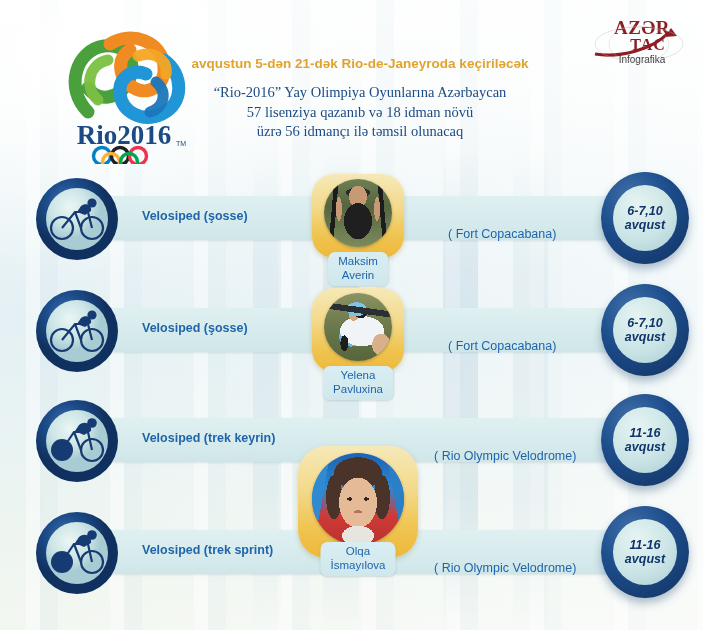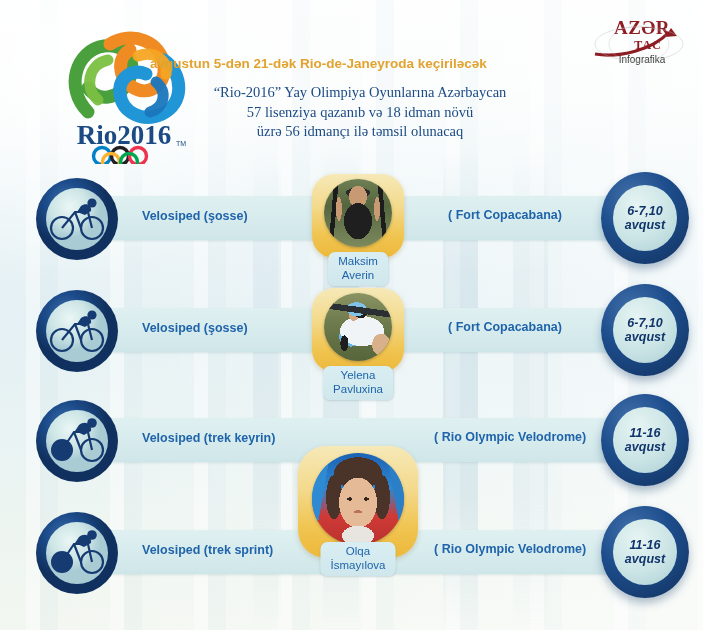--- a/index.html
+++ b/index.html
@@ -47,21 +47,21 @@
 
   
   .header { position:absolute; left:0; top:0; width:703px; height:160px; }
   .title {
     position:absolute; left:150px; top:26px; width:420px;
     text-align:center; font-size:25px; font-weight:bold;
     color:#13396e; letter-spacing:.1px;
   }
   .subtitle {
     position:absolute; left:150px; top:56px; width:420px;
-    text-align:left; font-size:13.5px; font-weight:bold;
+    text-align:center; font-size:13.5px; font-weight:bold;
     color:#e2a32e;
   }
   .lede {
     position:absolute; left:140px; top:83px; width:440px;
     text-align:center; font-size:14.5px; line-height:19.5px;
     color:#1b4a84;
     font-family:Liberation Serif, serif;
   }
   .lede div { white-space:nowrap; }
 
@@ -71,21 +71,21 @@
 
   
   .azertac { position:absolute; right:12px; top:18px; width:98px; height:56px; text-align:center; }
   .azertac .az-word {
     font-family:"Liberation Serif", serif;
     font-size:19px; font-weight:bold; color:#8e1d23; letter-spacing:.5px;
     line-height:19px;
   }
   .azertac .az-tac {
     font-family:"Liberation Serif", serif;
-    font-size:12px; font-weight:bold; color:#8e1d23; letter-spacing:1px;
+    font-size:16px; font-weight:bold; color:#8e1d23; letter-spacing:1px;
     line-height:16px; margin-left:12px;
   }
   .azertac .az-sub {
     font-size:10px; color:#3a3a3a; line-height:12px; margin-top:1px;
   }
   .az-swoosh { position:absolute; right:4px; top:6px; }
 
   
   .row { position:absolute; left:0; width:703px; height:44px; }
   .row-bar {
@@ -93,22 +93,22 @@
     background:linear-gradient(180deg,#dff0f1 0%, #d7ebed 55%, #cfe6e9 100%);
     box-shadow:0 1px 2px rgba(120,160,170,.22);
   }
   .sport-icon { position:absolute; left:34px; top:-20px; width:86px; height:86px; z-index:5; }
   .sport-label {
     position:absolute; left:142px; top:13px;
     font-size:12.5px; font-weight:bold; color:#1f64ab;
     z-index:6; white-space:nowrap;
   }
   .venue-label {
-    position:absolute; top:12px;
-    font-size:12.5px; font-weight:bold; color:#1f64ab;
+    position:absolute; top:31px;
+    font-size:12.5px; font-weight:normal; color:#1f64ab;
     z-index:6; white-space:nowrap;
   }
   .date-badge {
     position:absolute; right:14px; top:-24px; width:88px; height:92px; z-index:7;
   }
   .date-badge .ring {
     position:absolute; inset:0;
     border-radius:50%;
     background:radial-gradient(circle at 34% 26%, #3f6ea8 0%, #1d4d8c 42%, #12325f 100%);
     box-shadow:0 5px 9px rgba(30,70,110,.34);

